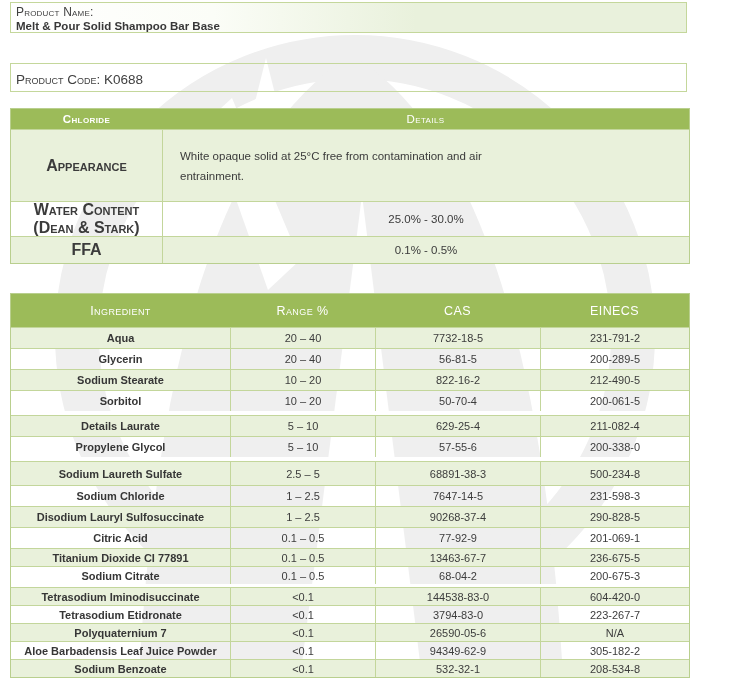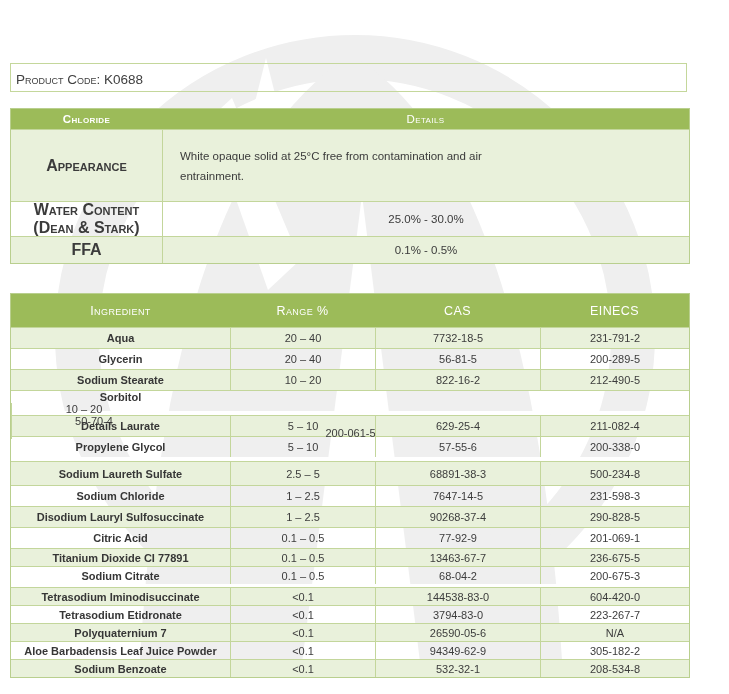--- a/index.html
+++ b/index.html
@@ -77,20 +77,24 @@
   <svg class="watermark" width="729" height="694" viewBox="0 0 729 694">
     <circle cx="355" cy="335" r="278" fill="none" stroke="#efefef" stroke-width="44"></circle>
     <path d="M 140 660 Q 168 185 338 64 Q 352 55 366 64 Q 532 185 562 660 Z" fill="#efefef"></path>
     <polygon points="266,58 252,114 280,114" fill="#ffffff"></polygon>
     <polygon points="362,195 298,694 424,694" fill="#ffffff"></polygon>
     <polygon points="208,120 232,98 300,260 268,290" fill="#ffffff"></polygon>
   </svg>
 
   <div class="content">
 
+    <div class="box box1">
+      <div class="sc product-name-label">Product Name:</div>
+      <div class="product-name-value">Melt &amp; Pour Solid Shampoo Bar Base</div>
+    </div>
 
     <div class="box box2">
       <span class="product-code-line"><span class="sc">Product Code:</span>&nbsp;<span>K0688</span></span>
     </div>
 
     <div class="analytics">
       <div class="a-header">
         <div class="a-h1 sc">Chloride</div>
         <div class="a-h2 sc">Details</div>
       </div>
@@ -135,21 +139,21 @@
             <div class="c-range">20 – 40</div>
             <div class="c-cas">56-81-5</div>
             <div class="c-einecs">200-289-5</div>
           </div>
           <div class="i-row green" style="height: 21px;">
             <div class="c-name">Sodium Stearate</div>
             <div class="c-range">10 – 20</div>
             <div class="c-cas">822-16-2</div>
             <div class="c-einecs">212-490-5</div>
           </div>
-          <div class="i-row white" style="height: 21px; flex-direction: column;">
+          <div class="i-row white" style="height: 21px;">
             <div class="c-name">Sorbitol</div>
             <div class="c-range">10 – 20</div>
             <div class="c-cas">50-70-4</div>
             <div class="c-einecs">200-061-5</div>
           </div>
           <div class="i-gap" style="height: 4px;"></div>
           <div class="i-row green" style="height: 21px;">
             <div class="c-name">Details Laurate</div>
             <div class="c-range">5 – 10</div>
             <div class="c-cas">629-25-4</div>

